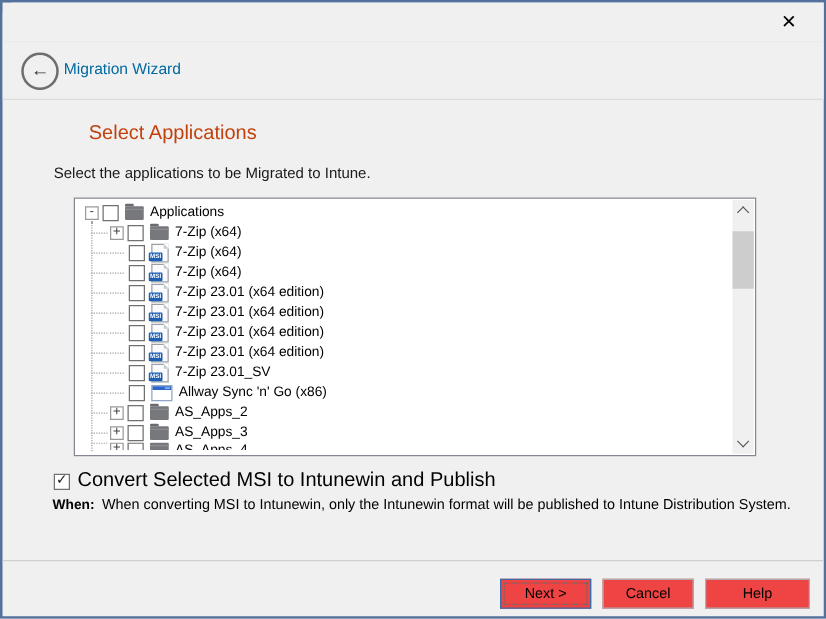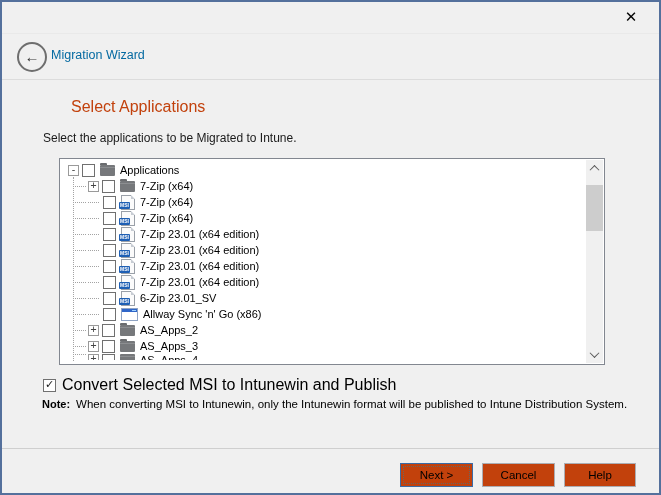--- a/index.html
+++ b/index.html
@@ -58,26 +58,26 @@
   
   .convert-row{position:absolute;left:41px;top:374px;display:flex;align-items:center;}
   .convert-cb{width:13px;height:13px;border:1px solid #707070;background:#fff;box-sizing:border-box;
     display:flex;align-items:center;justify-content:center;margin-right:6px;}
   .check-glyph{font-size:11px;color:#1a1a1a;line-height:1;margin-top:-1px;}
   .convert-label{font-size:16px;color:#000;}
   .note-row{position:absolute;left:40px;top:396px;font-size:11.5px;color:#000;white-space:nowrap;}
   .note-label{font-weight:bold;font-size:11px;margin-right:6px;}
   
   .bottom-sep{position:absolute;left:0;right:0;top:446px;height:1px;background:#cfcfcf;}
-  .btn{position:absolute;top:461px;height:24px;box-sizing:border-box;background:#c2410c;border:1px solid #abadb3;
+  .btn{position:absolute;top:461px;height:24px;box-sizing:border-box;background:#ef4444;border:1px solid #abadb3;
     font-size:11.5px;color:#000;display:flex;align-items:center;justify-content:center;font-family:"Liberation Sans",sans-serif;}
   .btn.default{border:1px solid #3b6ba5;outline:1px dotted #666;outline-offset:-4px;}
   .btn-next{left:398px;width:73px;}
   .btn-cancel{left:480px;width:73px;}
-  .btn-help{left:562px;width:72px;}
+  .btn-help{left:562px;width:84px;}
 </style>
 </head>
 <body>
 
 <div class="window">
   <div class="corner-chip"></div>
 
   <div class="titlebar">
     <div class="close-btn">
       <span>✕</span>
@@ -151,21 +151,21 @@
     <span class="expander as-line"></span>
     <span class="tree-cb"></span>
     <span class="item-icon icon-msi" data-badge="MSI"></span>
     <span class="tree-label">7-Zip 23.01 (x64 edition)</span>
   </div>
         <div class="tree-row lvl1">
     <span class="connector"></span>
     <span class="expander as-line"></span>
     <span class="tree-cb"></span>
     <span class="item-icon icon-msi" data-badge="MSI"></span>
-    <span class="tree-label">6-Zip 23.01_SV</span>
+    <span class="tree-label">7-Zip 23.01_SV</span>
   </div>
         <div class="tree-row lvl1">
     <span class="connector"></span>
     <span class="expander as-line"></span>
     <span class="tree-cb"></span>
     <span class="item-icon icon-app"></span>
     <span class="tree-label">Allway Sync 'n' Go (x86)</span>
   </div>
         <div class="tree-row lvl1">
     <span class="connector"></span>
@@ -201,20 +201,20 @@
   </div>
 
   <div class="convert-row">
     <div class="convert-cb">
       <span class="check-glyph">✓</span>
     </div>
     <span class="convert-label">Convert Selected MSI to Intunewin and Publish</span>
   </div>
 
   <div class="note-row">
-    <span class="note-label">Note:</span><span>When converting MSI to Intunewin, only the Intunewin format will be published to Intune Distribution System.</span>
+    <span class="note-label">When:</span><span>When converting MSI to Intunewin, only the Intunewin format will be published to Intune Distribution System.</span>
   </div>
 
   <div class="bottom-sep"></div>
   <button class="btn btn-next default">Next &gt;</button>
   <button class="btn btn-cancel">Cancel</button>
   <button class="btn btn-help">Help</button>
 </div>
 
 </body></html>

